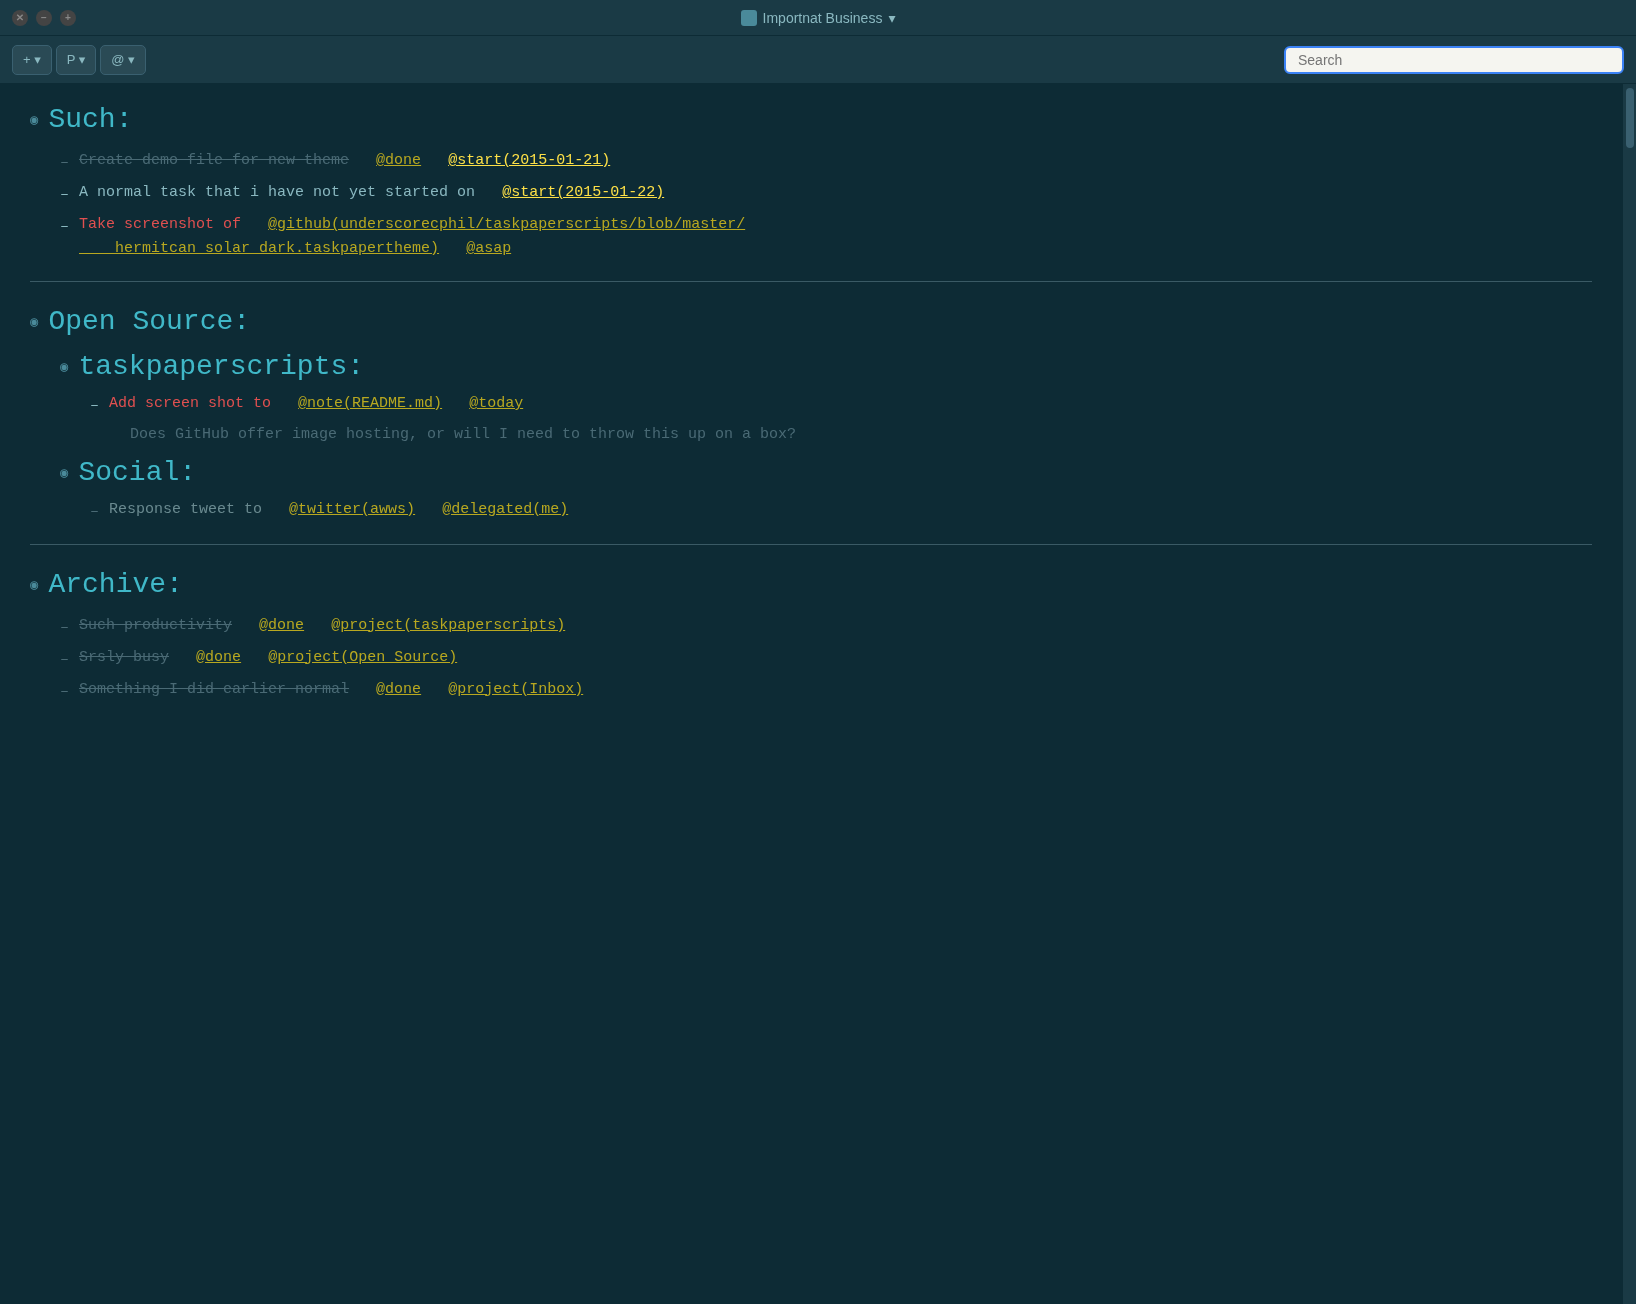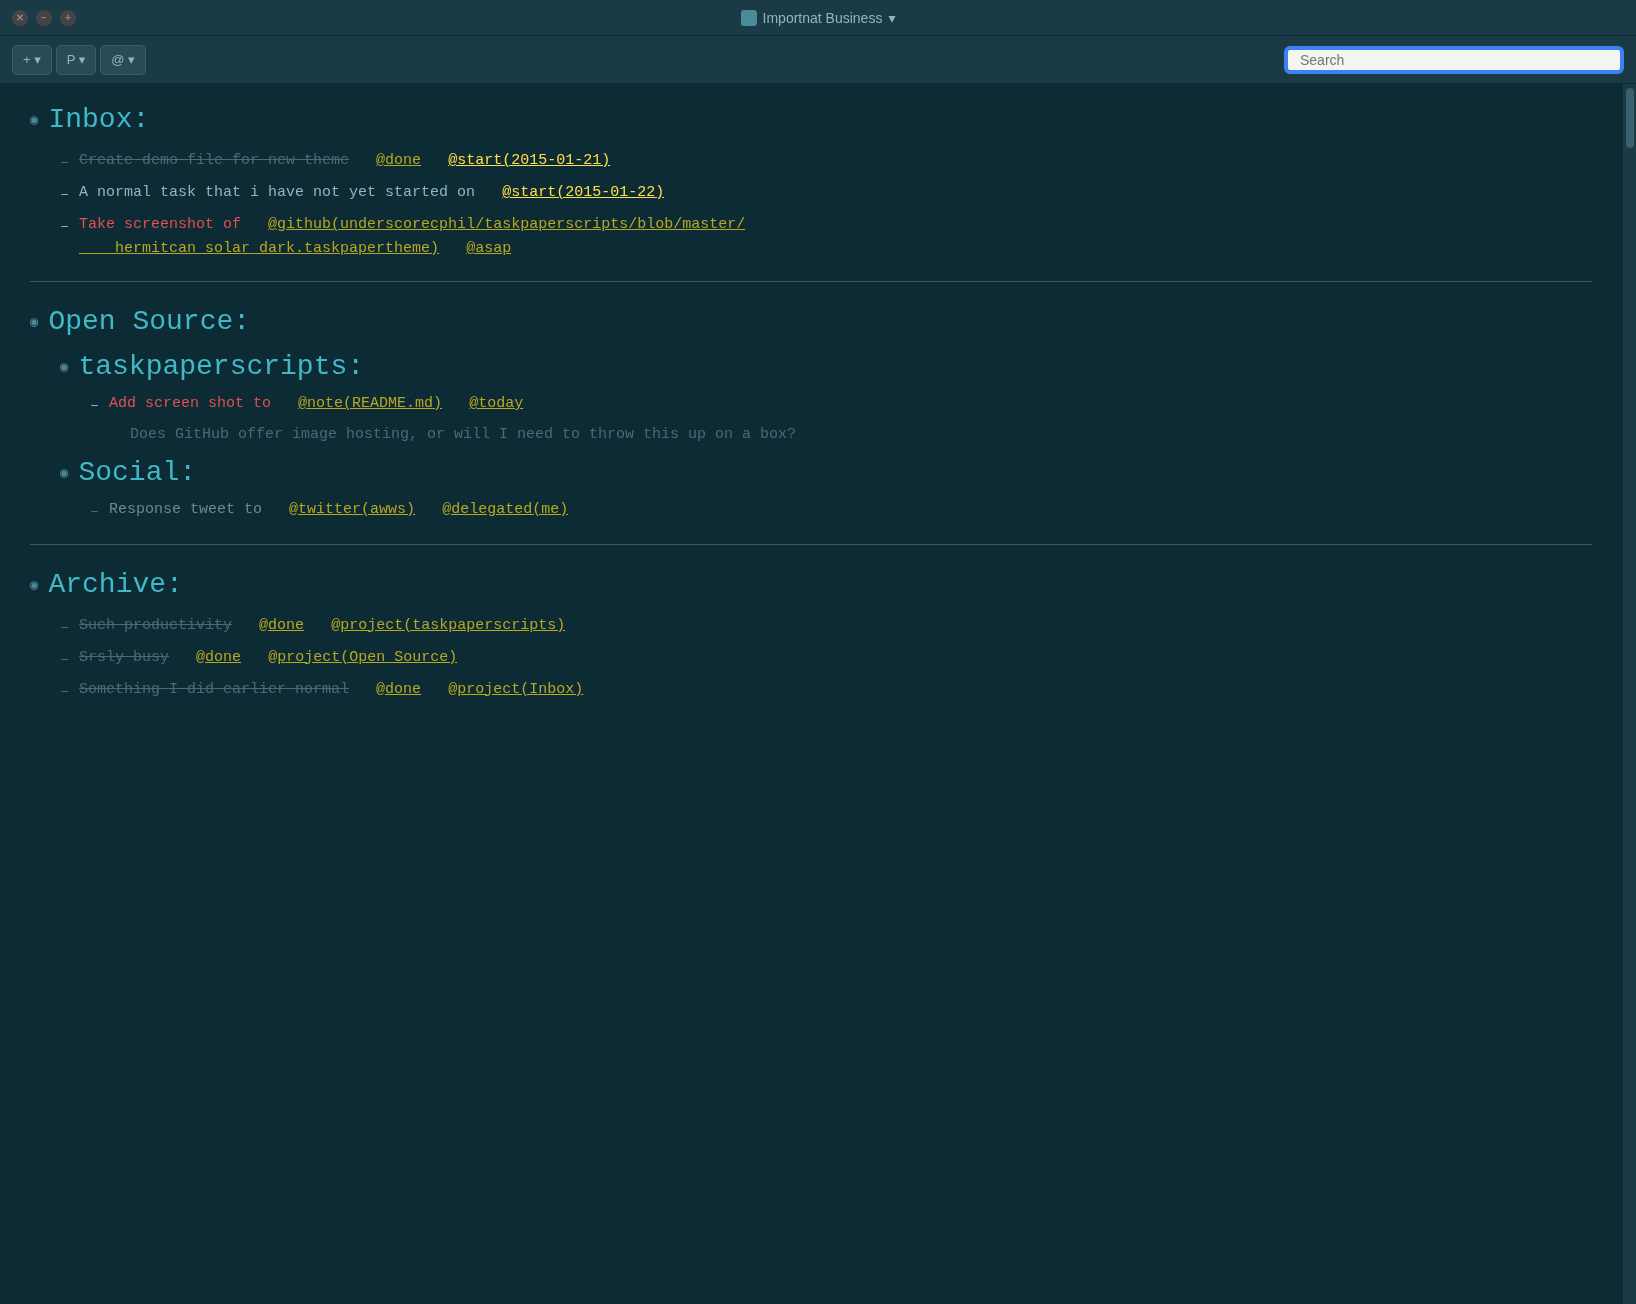--- a/index.html
+++ b/index.html
@@ -90,21 +90,21 @@
       display: flex;
       align-items: center;
       gap: 4px;
       height: 30px;
     }
 
     .toolbar-spacer { flex: 1; }
 
     .search-box {
       background: #f5f5f0;
-      border: 4px solid #3b82f6;
+      border: 2px solid #3b82f6;
       border-radius: 6px;
       padding: 4px 12px;
       font-size: 14px;
       color: #999;
       width: 340px;
       height: 28px;
       font-family: -apple-system, BlinkMacSystemFont, sans-serif;
       outline: none;
     }
 
@@ -256,21 +256,21 @@
   <div class="toolbar-spacer"></div>
   <input class="search-box" type="text" placeholder="Search" style="">
 </div>
 
 <div class="content-wrapper">
   <div class="main-content">
 
     <div class="project-section">
       <div class="project-header">
         <span class="project-bullet">◉</span>
-        <span class="project-title project-inbox">Inbox:</span>
+        <span class="project-title project-inbox">Such:</span>
       </div>
 
       <div class="task-list">
 
         <div class="task-item task-done">
           <span class="task-dash">–</span>
           <span>
             <span class="done-strikethrough">Create demo file for new theme</span>
             <span>&nbsp;</span>
             <span class="tag-done">@done</span>

